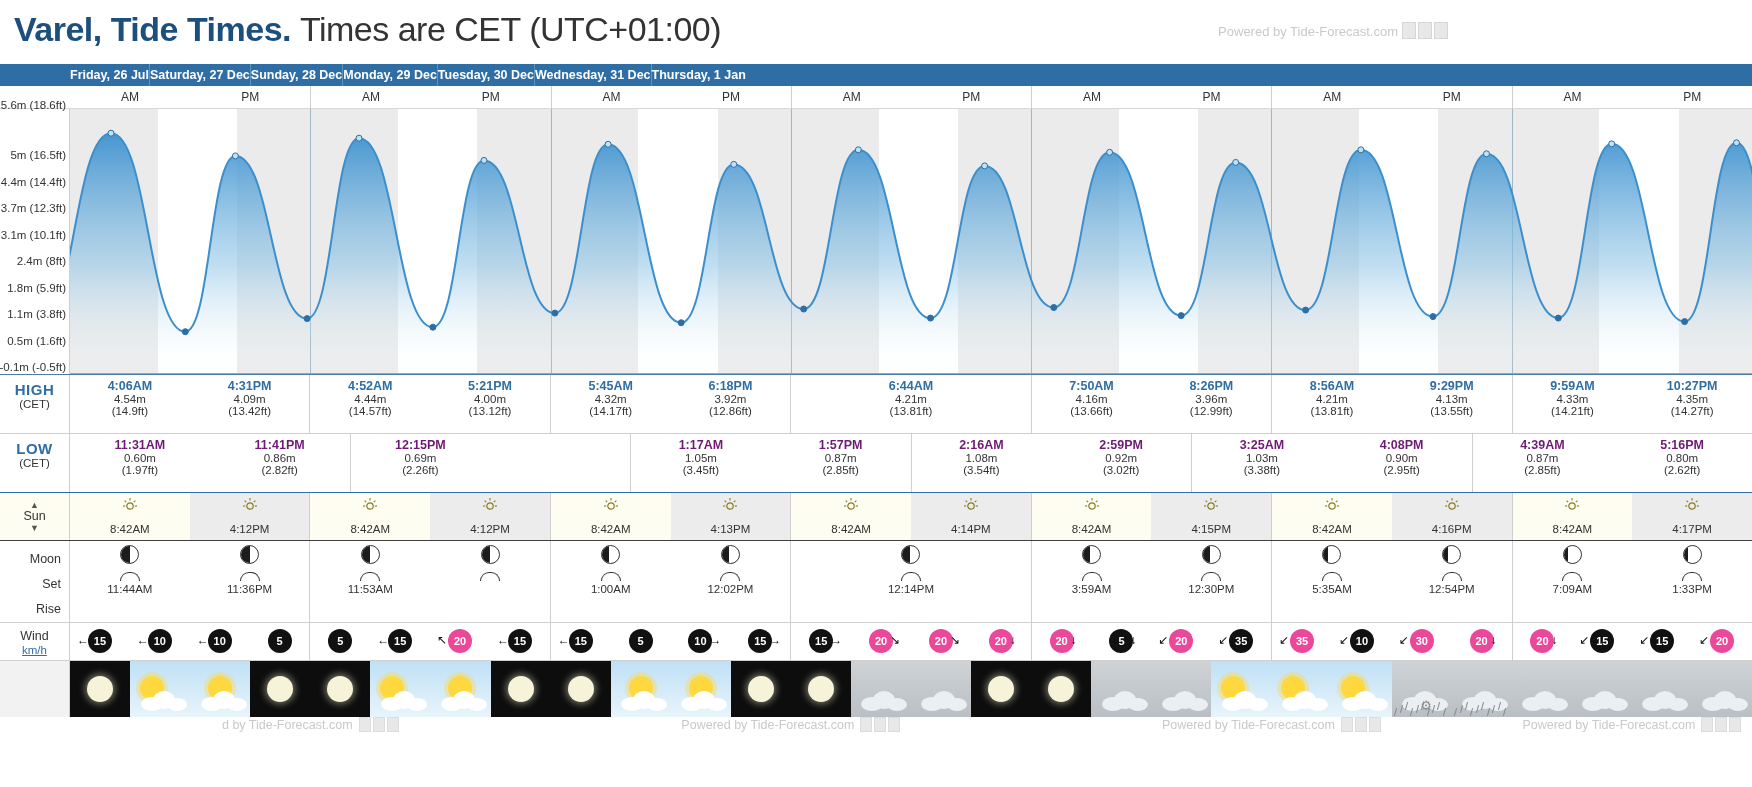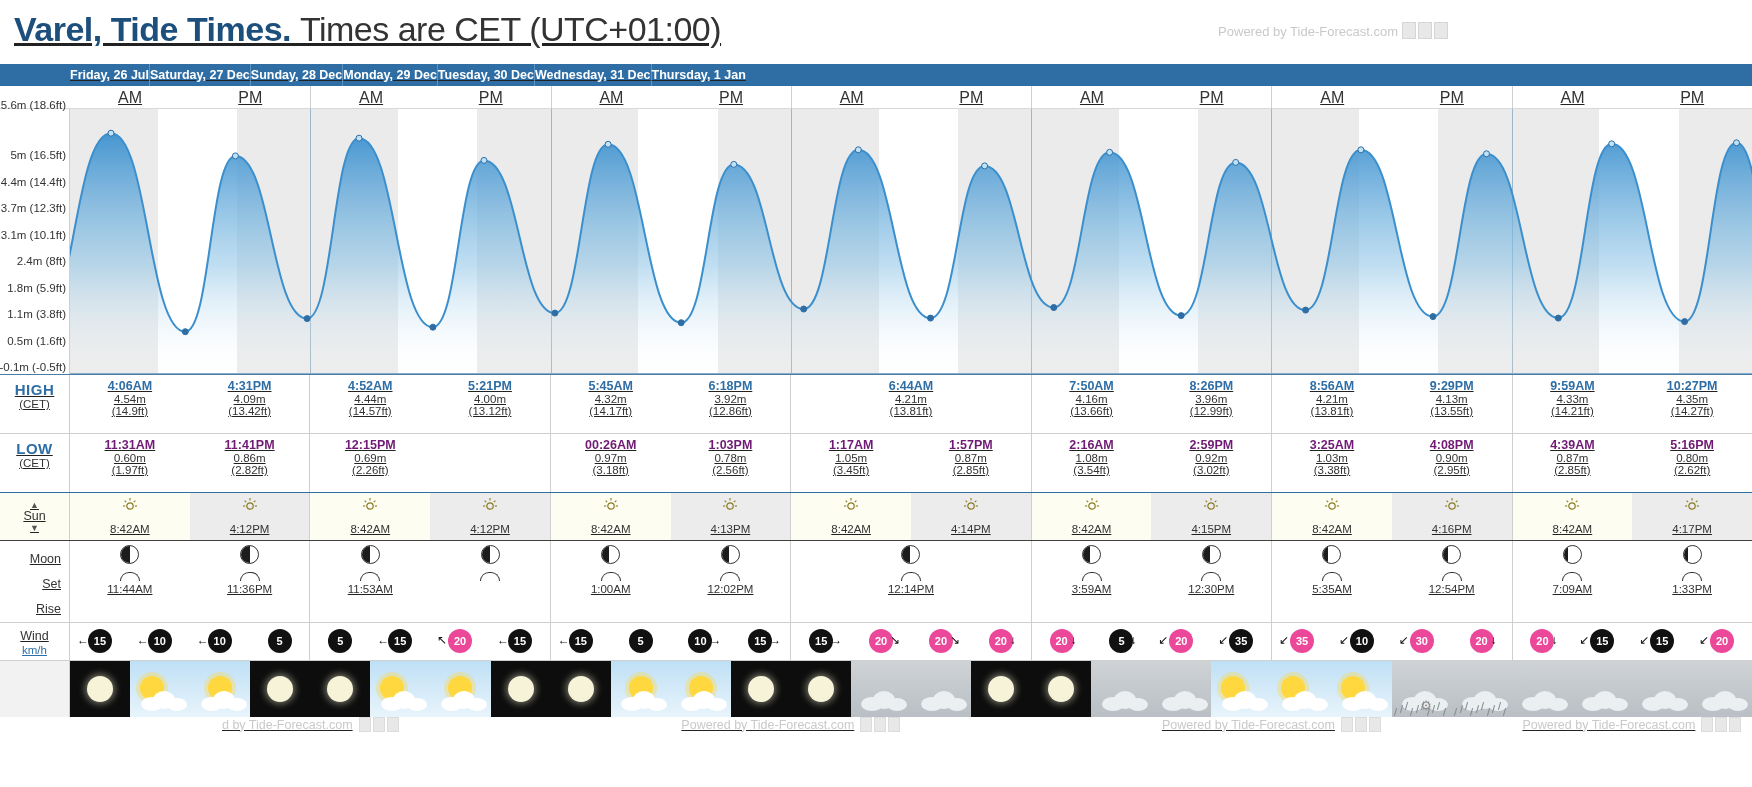--- a/index.html
+++ b/index.html
@@ -3,21 +3,21 @@
 <meta charset="utf-8">
 <style>
   * { box-sizing: border-box; }
   html, body { margin:0; padding:0; }
   body {
     width:1752px; height:787px;
     font-family:"Liberation Sans", sans-serif;
     background:#fff; color:#222;
     overflow:hidden;
   }
-  .page { position:relative; width:1456px; height:787px;text-decoration:underline; }
+  .page { position:relative; width:1456px; height:787px; }
 
   
   .header { height:64px; position:relative; padding:10px 0 0 14px; }
   .title { font-size:34px; font-weight:bold; letter-spacing:-0.5px; white-space:nowrap; }
   .title .loc { color:#1d4f7c; }
   .title .rest { color:#333; font-weight:normal; }
   .powered-top {
     position:absolute; right:58px; top:24px;
     font-size:13px; color:#c9c9c9; white-space:nowrap;
   }
@@ -37,21 +37,21 @@
     color:#fff; font-size:12.5px; font-weight:bold; text-align:center;
     line-height:22px; border-left:1px solid #5b93c0;
   }
   .dayhdr.first { border-left:none; }
   .gutter.blue { background:#2f6ea5; }
 
   
   .ampm-row { height:23px; background:#fff; border-bottom:1px solid #d8d8d8; }
   .ampm { display:flex; height:23px; border-left:1px solid #cfcfcf; }
   .ampm.first { border-left:none; }
-  .ampm span { flex:1 1 0; text-align:center; font-size:16px; line-height:23px; color:#333; }
+  .ampm span { flex:1 1 0; text-align:center; font-size:12px; line-height:23px; color:#333; }
 
   
   .chart-wrap { position:relative; height:265px; }
   .chart-left {
     width:70px; flex:0 0 70px; position:relative; height:265px;
     border-right:1px solid #cfcfcf; background:#fff;
   }
   .ylab {
     position:absolute; right:3px; font-size:11.5px; color:#333; white-space:nowrap;
     transform:translateY(-50%);
@@ -430,32 +430,20 @@
             <div class="h2">(2.26ft)</div>
           </div>
           <div class="tcell low">
             <div class="tm"></div>
             <div class="h1"></div>
             <div class="h2"></div>
           </div>
         </div>
         <div class="tide-day">
           <div class="tcell low">
-            <div class="tm">00:26AM</div>
-            <div class="h1">0.97m</div>
-            <div class="h2">(3.18ft)</div>
-          </div>
-          <div class="tcell low">
-            <div class="tm">1:03PM</div>
-            <div class="h1">0.78m</div>
-            <div class="h2">(2.56ft)</div>
-          </div>
-        </div>
-        <div class="tide-day">
-          <div class="tcell low">
             <div class="tm">1:17AM</div>
             <div class="h1">1.05m</div>
             <div class="h2">(3.45ft)</div>
           </div>
           <div class="tcell low">
             <div class="tm">1:57PM</div>
             <div class="h1">0.87m</div>
             <div class="h2">(2.85ft)</div>
           </div>
         </div>

